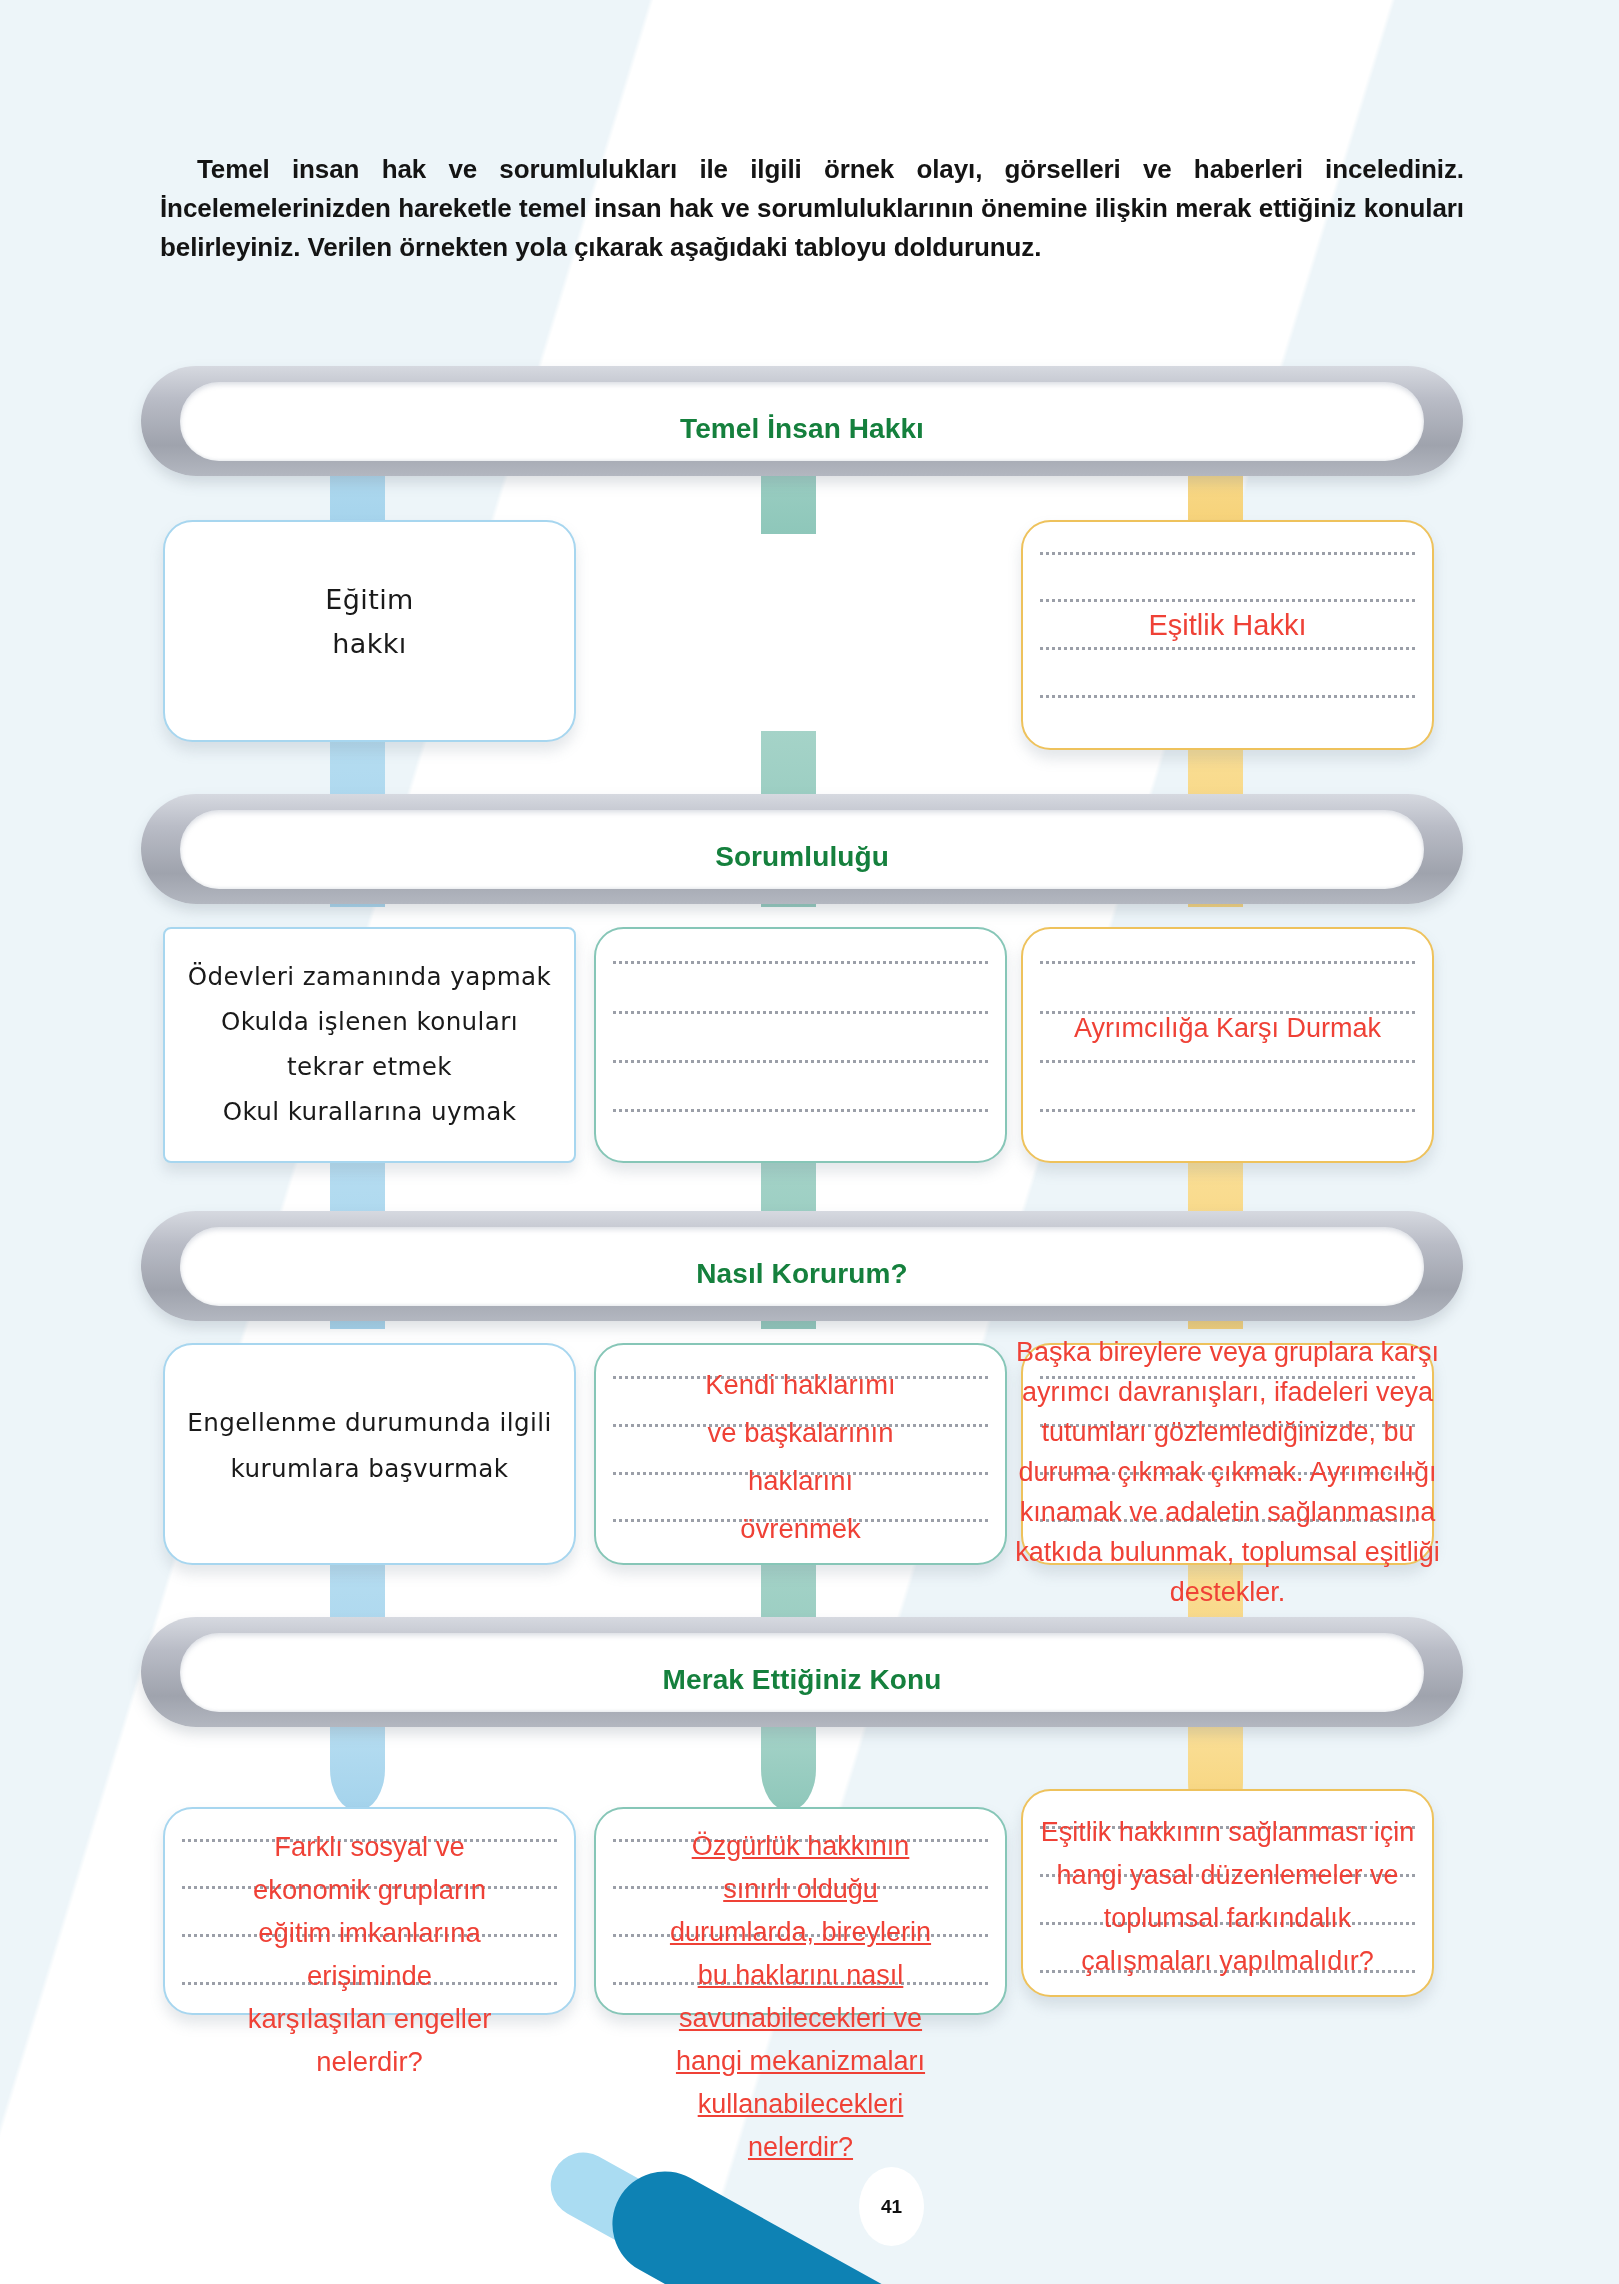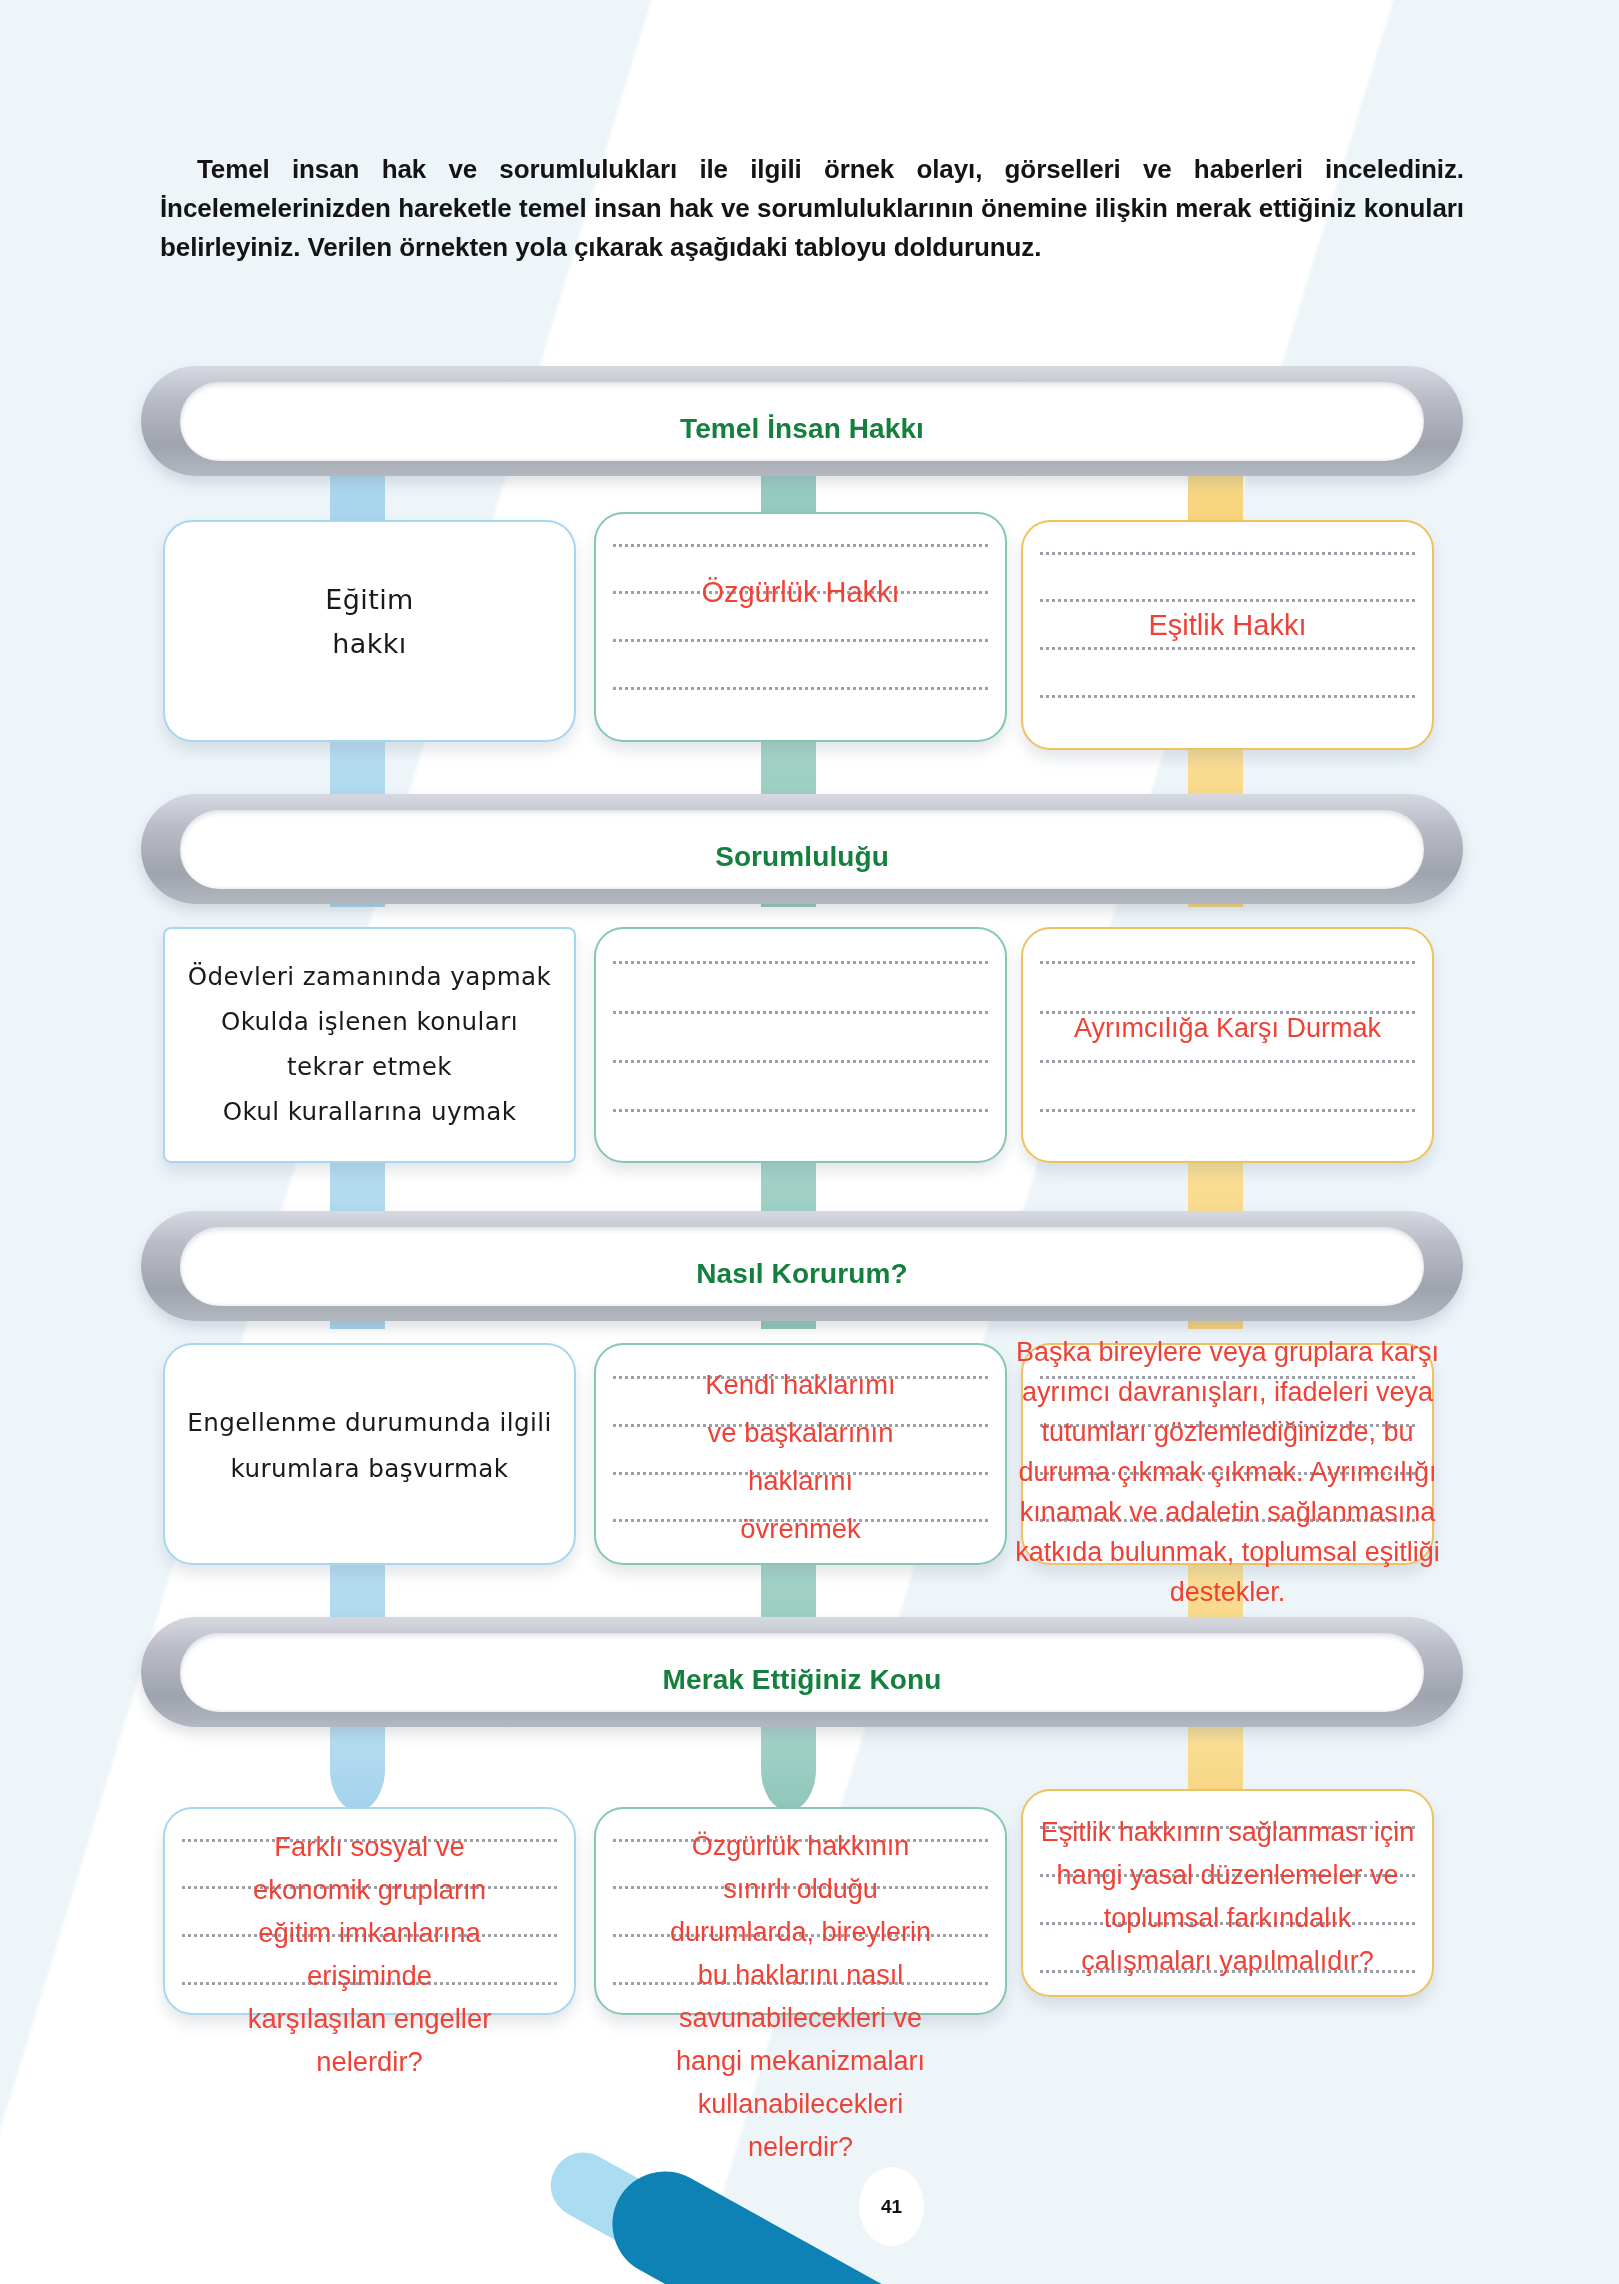--- a/index.html
+++ b/index.html
@@ -123,29 +123,20 @@
       <span class="capsule-title">Temel İnsan Hakkı</span>
     </div>
   </div>
 
   <div class="card blue" style="left:163px;top:520px;height:218px;">
     <div class="lines"></div>
     <div class="card-text hand" style="top:56px;">Eğitim
 hakkı</div>
   </div>
 
-  <div class="card teal" style="left:594px;top:512px;height:226px;">
-    <div class="lines">
-      <div class="dline" style="top:29.5px;"></div>
-        <div class="dline" style="top:77px;"></div>
-      <div class="dline" style="top:125px;"></div>
-        <div class="dline" style="top:173px;"></div>
-    </div>
-    <div class="card-text big" style="top:58px;">Özgürlük Hakkı</div>
-  </div>
 
   <div class="card gold" style="left:1021px;top:520px;height:226px;">
     <div class="lines">
       <div class="dline" style="top:29.5px;"></div>
         <div class="dline" style="top:77px;"></div>
       <div class="dline" style="top:125px;"></div>
         <div class="dline" style="top:173px;"></div>
     </div>
     <div class="card-text big" style="top:83px;">Eşitlik Hakkı</div>
   </div>
@@ -255,21 +246,21 @@
 nelerdir?</div>
   </div>
 
   <div class="card teal" style="left:594px;top:1807px;height:204px;">
     <div class="lines">
       <div class="dline" style="top:29.5px;"></div>
         <div class="dline" style="top:77px;"></div>
       <div class="dline" style="top:125px;"></div>
         <div class="dline" style="top:173px;"></div>
     </div>
-    <div class="card-text" style="top:15.5px;line-height:43px;font-size:27px;">Özgürlük hakkının
+    <div class="card-text" style="top:15.5px;line-height:43px;font-size:27px;text-decoration:underline;">Özgürlük hakkının
 sınırlı olduğu
 durumlarda, bireylerin
 bu haklarını nasıl
 savunabilecekleri ve
 hangi mekanizmaları
 kullanabilecekleri
 nelerdir?</div>
   </div>
 
   <div class="card gold" style="left:1021px;top:1789px;height:204px;">

